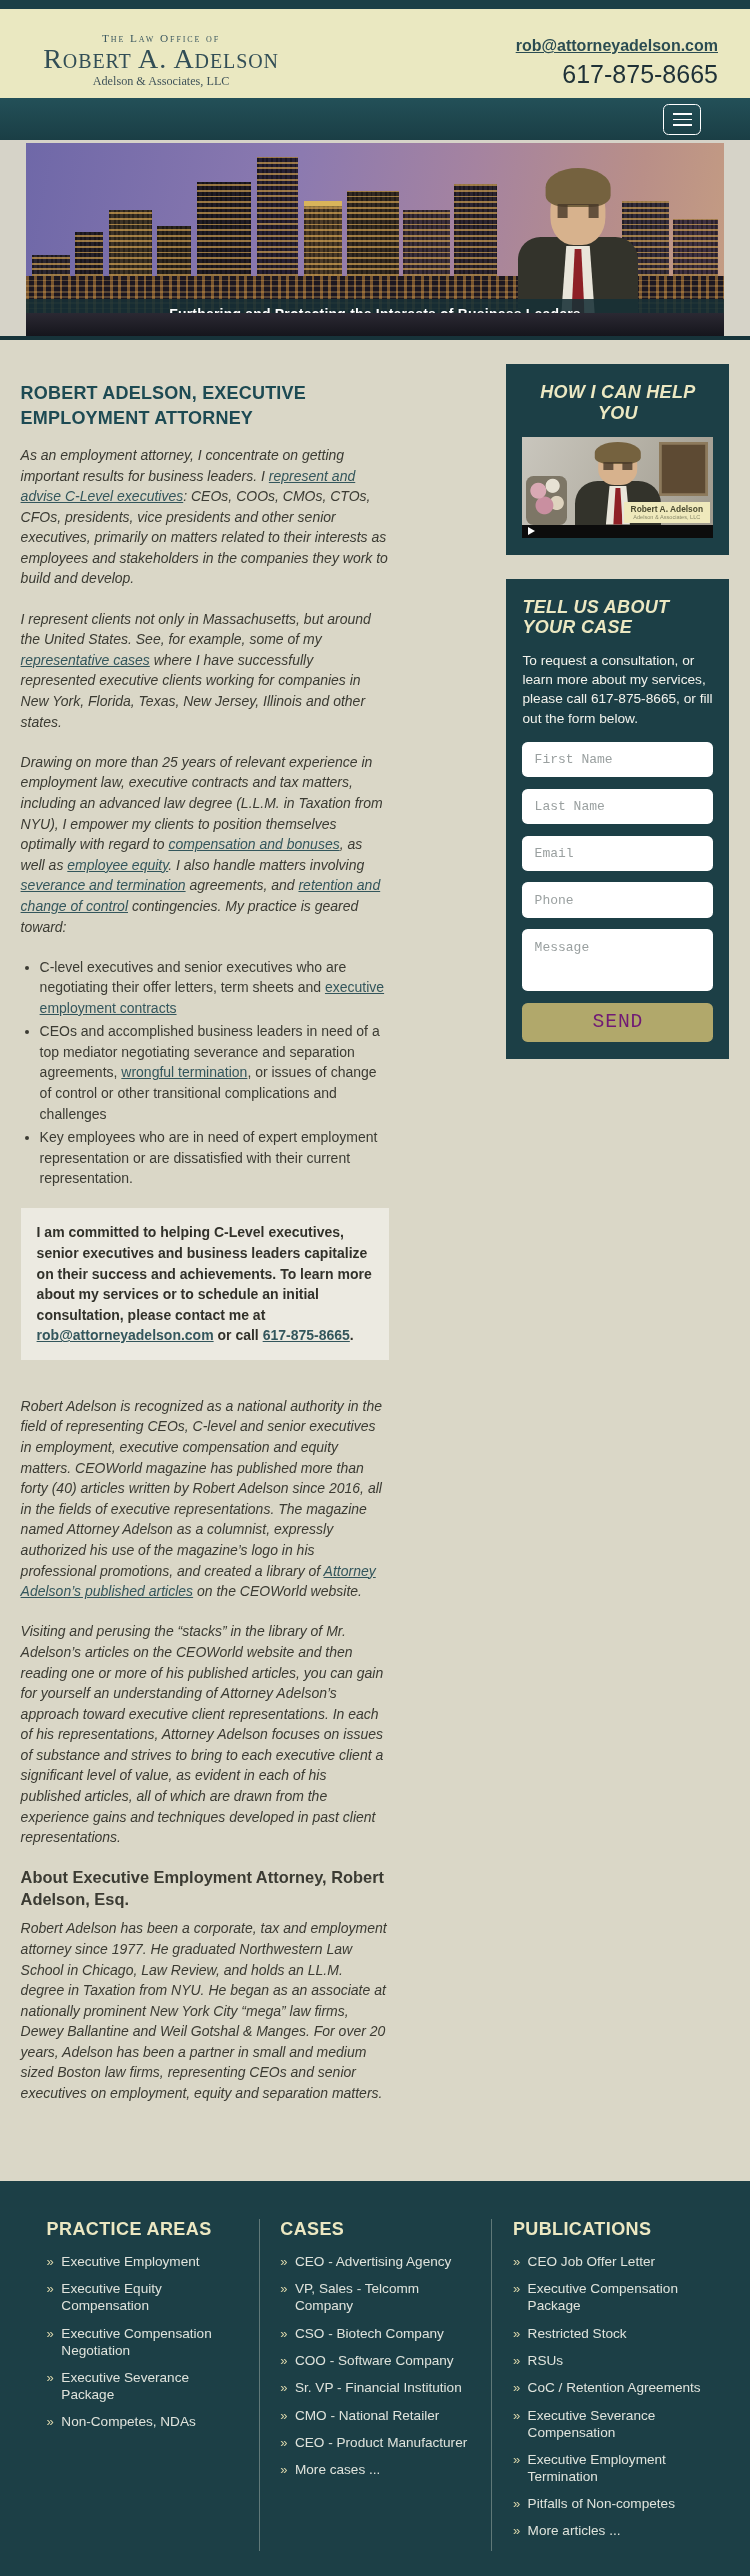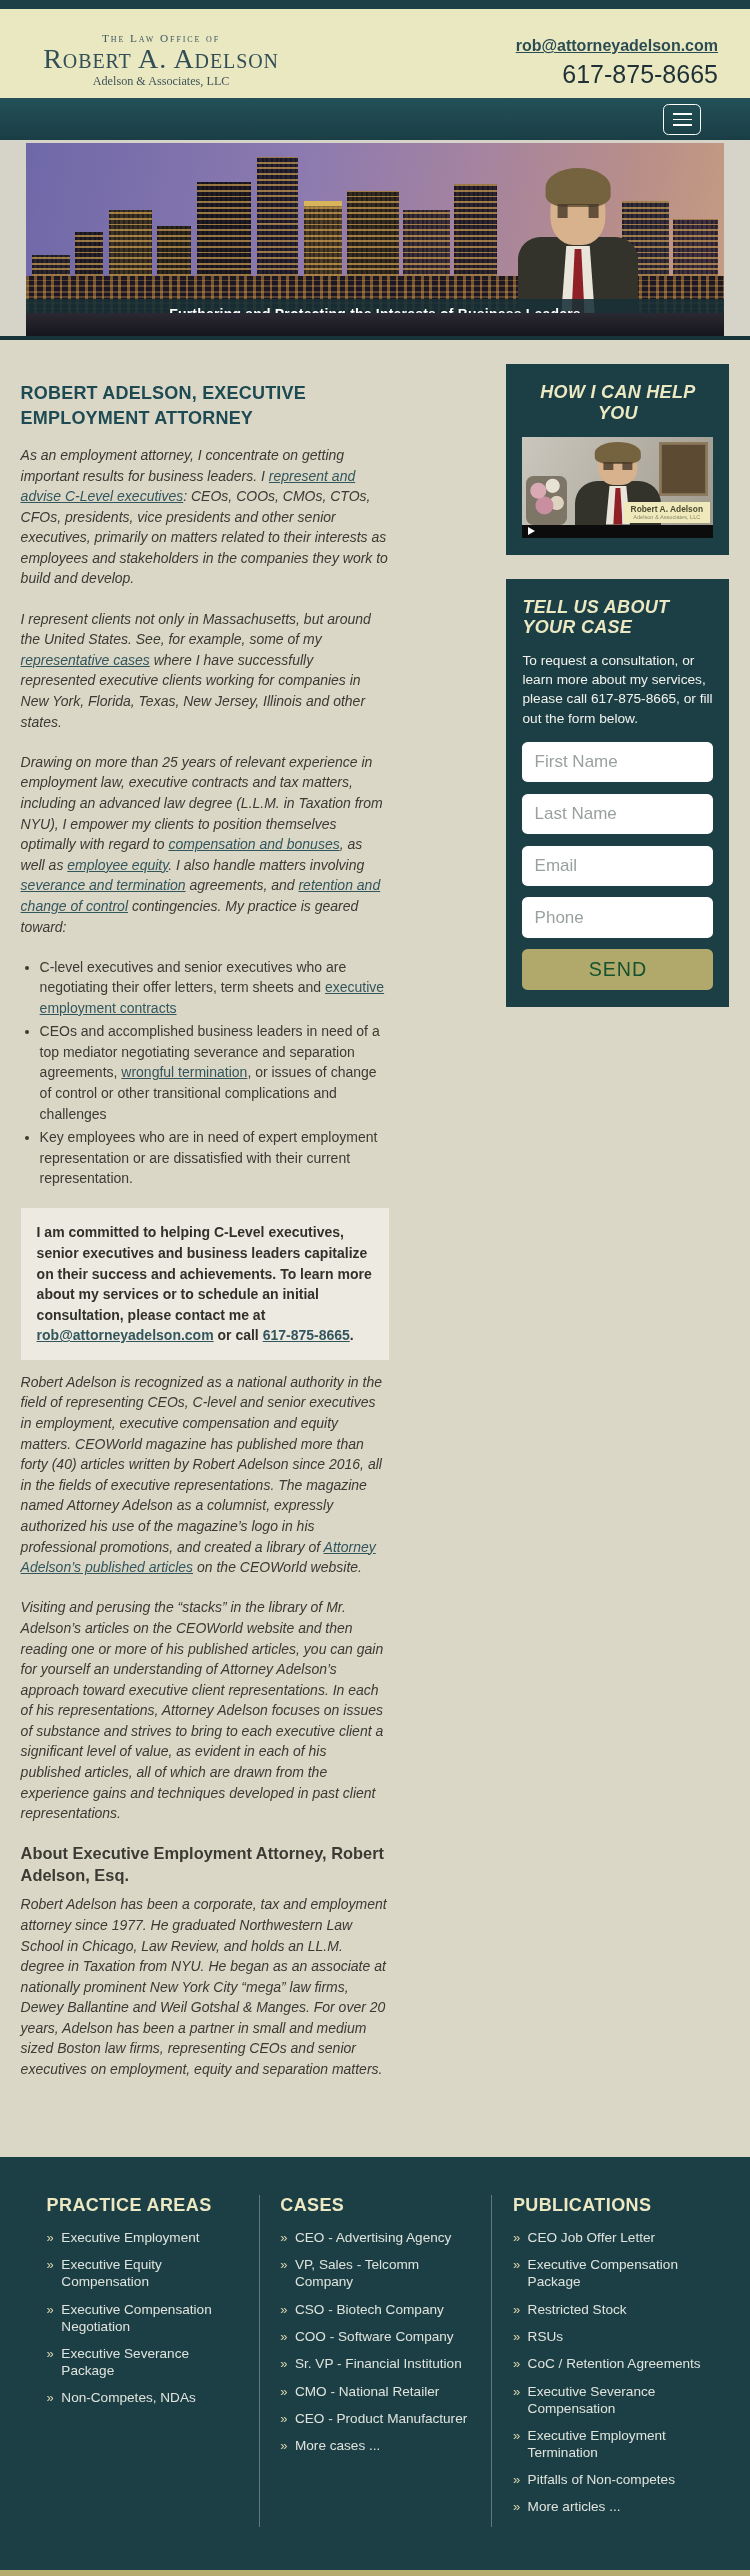--- a/index.html
+++ b/index.html
@@ -62,21 +62,21 @@
   
   .main { display: flex; align-items: flex-start; padding: 41px 20.6px 54px 20.6px; background: #dad7c7; justify-content: space-between; }
   .col-left { width: 368px; }
   .col-right { width: 223px; margin-left: auto; margin-top: -17px; display: flex; flex-direction: column; }
   h1.page-title { font-size: 18px; color: #1d4a53; line-height: 1.35; letter-spacing: 0.2px; margin-bottom: 15px; }
   .col-left p, .col-left li { font-size: 14px; line-height: 1.47; color: #3b3b33; }
   .col-left p { margin-bottom: 19.7px; font-style: italic; }
   .txt-link { color: #33565c; text-decoration: underline; }
   ul.points { margin: 0 0 19.7px 19px; }
   ul.points li { margin-bottom: 2.8px; }
-  .callout { background: #eceae1; padding: 14px 16px; font-weight: bold; color: #31312a; margin-bottom: 12px;
+  .callout { background: #eceae1; padding: 14px 16px; font-weight: bold; color: #31312a; margin-bottom: 36px;
     font-size: 14px; line-height: 1.47; }
   .callout .txt-link { font-weight: bold; }
   h2.sub-title { font-size: 16.4px; color: #3b3b33; line-height: 1.3; margin: 1.9px 0 8.4px 0; }
   
   .side-box { background: #1c3f46; padding: 14px 16px 17px 16px; color: #fff; }
   .side-box h3 { color: #ece8c2; font-size: 18px; line-height: 1.15; letter-spacing: 0.3px; margin: 3.8px 0 13px 0; font-style: italic; }
   .help-box h3 { text-align: center; }
   .gap { height: 24.4px; }
   .video-thumb { position: relative; width: 191px; height: 101px; margin: 0 auto; overflow: hidden;
     background: linear-gradient(115deg, #c9c6bd 0%, #b7b3a8 45%, #9d988c 100%); }
@@ -88,27 +88,27 @@
                 radial-gradient(circle at 75% 55%, #ded3be 0 6.6px, transparent 7.5px), #7d7666; border-radius: 7.5px; }
   .vt-caption { position: absolute; right: 3.8px; bottom: 15px; background: #efe9bc; padding: 1.9px 6.6px 2.8px 6.6px; text-align: center; }
   .vt-caption .c1 { font-size: 8.4px; font-weight: bold; color: #4a4a30; }
   .vt-caption .c2 { font-size: 5.6px; color: #8a8a6a; }
   .vt-playbar { position: absolute; left: 0; right: 0; bottom: 0; height: 13px; background: #0c0c0c; }
   .play-icon { position: absolute; left: 5.6px; bottom: 2.8px; width: 0; height: 0;
     border-left: 7.5px solid #fff; border-top: 4.7px solid transparent; border-bottom: 4.7px solid transparent; }
   .form-intro { font-size: 13.7px; line-height: 1.4; color: #f2f2ec; margin-bottom: 14px; }
   .case-form input, .case-form textarea {
     width: 100%; border: none; border-radius: 5.6px; background: #fff;
-    font-family: Liberation Sans, sans-serif; font-size: 17px; color: #444;
+    font-family: Liberation Mono, monospace; font-size: 13px; color: #444;
     padding: 10.3px 12.2px; margin-bottom: 11.3px; display: block;
   }
   .case-form input::placeholder, .case-form textarea::placeholder { color: #9aa0a0; }
   .case-form textarea { height: 62px; resize: none; }
-  .send-btn { width: 100%; background: #b1a86b; color: #14532d; border: none; border-radius: 5.6px;
-    font-size: 19.7px; letter-spacing: 0.9px; padding: 8.4px 0 9.4px 0; cursor: pointer; font-family: Liberation Sans, sans-serif; }
+  .send-btn { width: 100%; background: #b1a86b; color: #701a75; border: none; border-radius: 5.6px;
+    font-size: 19.7px; letter-spacing: 0.9px; padding: 8.4px 0 9.4px 0; cursor: pointer; font-family: Liberation Mono, monospace; }
   
   .footer { background: #1c3f46; display: flex; padding: 38px 26px 43px 26px; margin-top: 3.8px; }
   .fcol { width: 33.33%; padding: 0 20.6px; }
   .fcol + .fcol { border-left: 0.9px solid rgba(220,225,215,.35); }
   .fcol h4 { color: #ece8c2; font-size: 18px; letter-spacing: 0.4px; margin-bottom: 14px; }
   .fcol ul { list-style: none; }
   .fcol li { display: flex; color: #dfe3dc; font-size: 13.6px; line-height: 1.25; margin-bottom: 10.3px; }
   .chev { color: #d9d5aa; margin-right: 7.5px; font-size: 13px; flex: 0 0 auto; }
   .fcol li a { color: #dfe3dc; text-decoration: none; }
   
@@ -212,20 +212,21 @@
     <div class="gap"></div>
 
     <div class="side-box case-form">
       <h3>TELL US ABOUT YOUR CASE</h3>
       <p class="form-intro">To request a consultation, or learn more about my services, please call 617-875-8665, or fill out the form below.</p>
       <form>
         <input type="text" placeholder="First Name" style="">
         <input type="text" placeholder="Last Name" style="">
         <input type="text" placeholder="Email" style="">
         <input type="text" placeholder="Phone" style="">
+        <textarea placeholder="Message" style=""></textarea>
         <button class="send-btn">SEND</button>
       </form>
     </div>
   </div>
 </div>
 
 <div class="footer">
   <div class="fcol">
     <h4>PRACTICE AREAS</h4>
     <ul>

